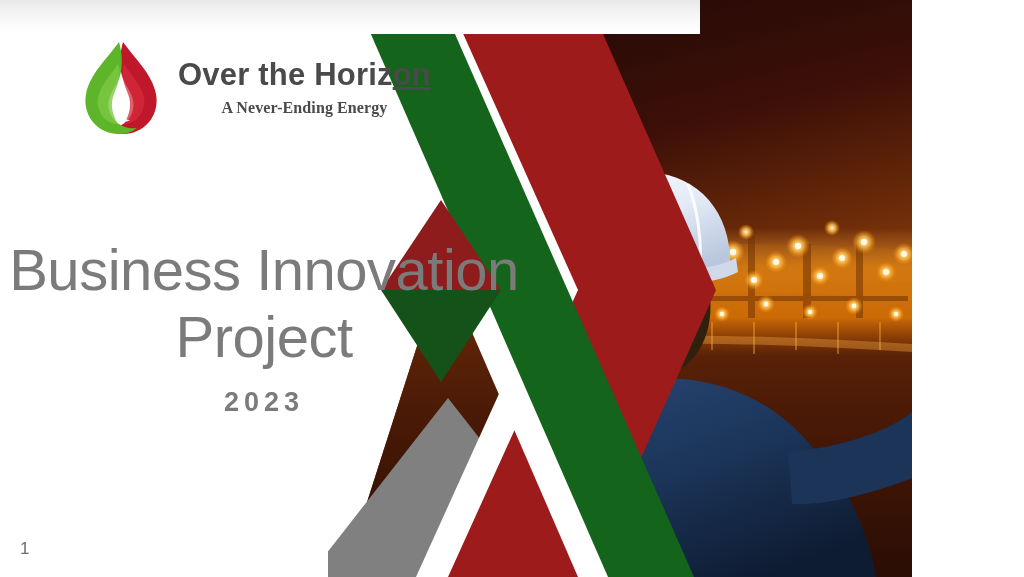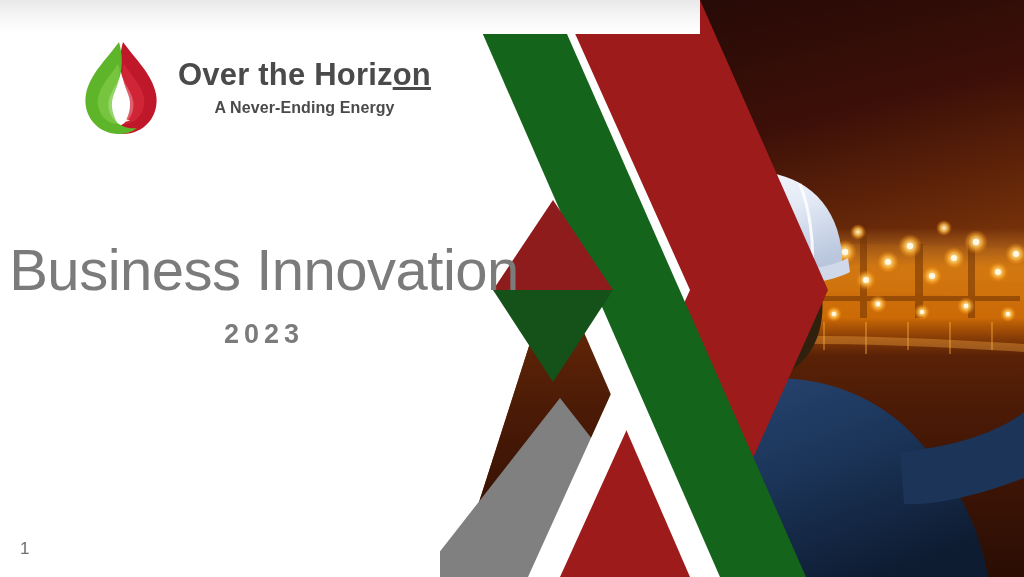--- a/index.html
+++ b/index.html
@@ -2,21 +2,21 @@
 <html><head>
 <meta charset="utf-8">
 <style>
   html, body {
     margin: 0;
     padding: 0;
     background: #ffffff;
   }
   #slide {
     position: relative;
-    width: 1024px;
+    width: 912px;
     height: 577px;
     overflow: hidden;
     background: #ffffff;
     font-family: "Liberation Sans", sans-serif;
   }
 
   
   .top-wash {
     position: absolute;
     left: 0; top: 0;
@@ -55,20 +55,21 @@
     white-space: nowrap;
   }
   .logo-name u { text-decoration: underline; text-underline-offset: 2px; }
   .logo-tagline {
     margin-top: 7px;
     font-size: 16px;
     font-weight: bold;
     color: #4a4a4a;
     letter-spacing: 0.1px;
     white-space: nowrap;
+    font-family: Liberation Serif, serif;
   }
 
   
   .title-block {
     position: absolute;
     left: 4px; top: 236px;
     width: 520px;
     text-align: center;
     z-index: 5;
   }
@@ -307,18 +308,19 @@
       </svg>
     </div>
     <div class="logo-text">
       <div class="logo-name"><span>Over the Horiz</span><u>on</u></div>
       <div class="logo-tagline">A Never-Ending Energy</div>
     </div>
   </div>
 
   <div class="title-block">
     <div class="title-main">Business Innovation</div>
+    <div class="title-main">Project</div>
     <div class="title-year">2023</div>
   </div>
 
   <div class="page-number">1</div>
 
 </div>
 
 </body></html>

